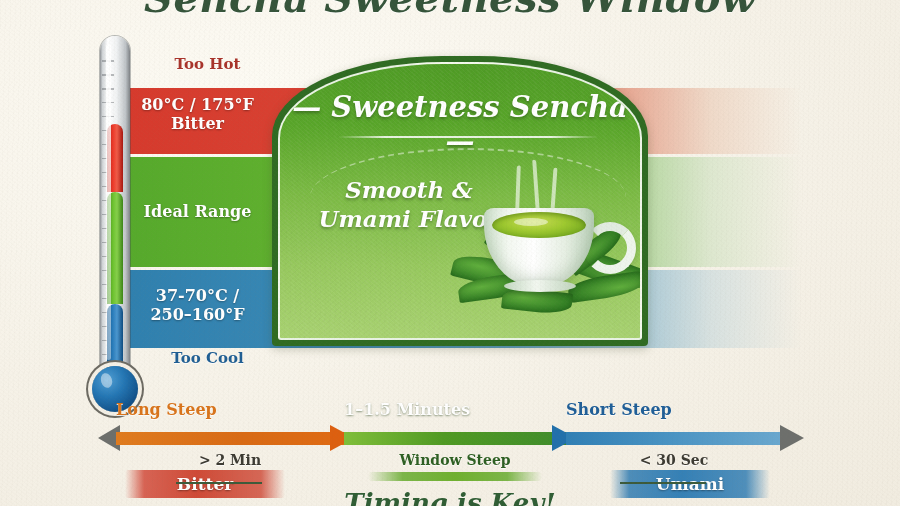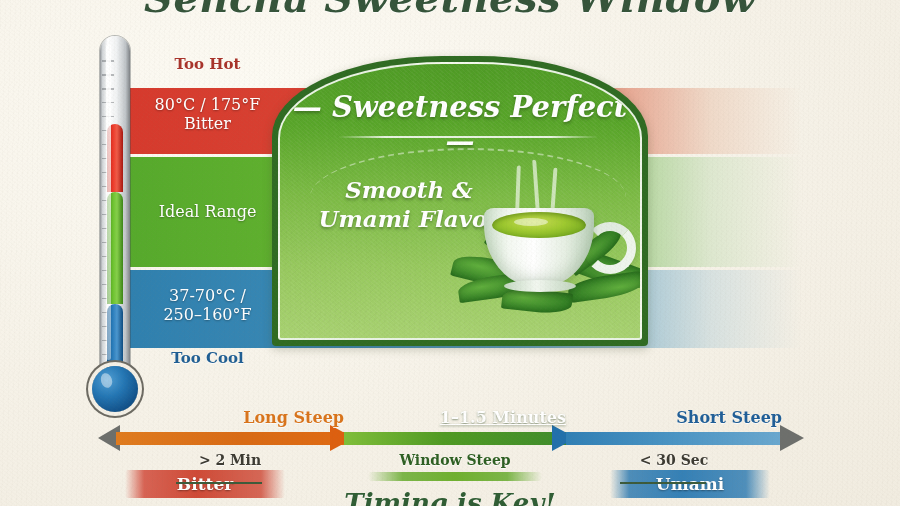--- a/index.html
+++ b/index.html
@@ -40,22 +40,22 @@
     top:157px;height:110px;width:760px;
     background:linear-gradient(to right,#55a92b 0%,#63b32f 30%,#78bf45 52%,
        rgba(138,196,110,.70) 66%, rgba(175,212,160,.35) 78%, rgba(200,225,195,0) 90%);
   }
   .band-cool{
     top:270px;height:78px;width:760px;
     background:linear-gradient(to right,#2e7fae 0%,#3a8ab6 30%,#5c9fc2 52%,
        rgba(118,173,200,.70) 66%, rgba(160,196,212,.35) 78%, rgba(195,215,225,0) 90%);
   }
   .band-lbl{
-    position:absolute;left:150px;width:115px;text-align:center;
-    font-family:"DejaVu Serif",serif;font-weight:400;color:#fff;
+    position:absolute;left:140px;width:115px;text-align:center;
+    font-family:"DejaVu Serif",serif;font-weight:700;color:#fff;
     text-shadow:0 1px 2px rgba(0,0,0,.35);z-index:6;line-height:1.18;
   }
   #hotVal{top:96px;font-size:16px;}
   #hotVal .l2{display:block;}
   #idealVal{top:203px;font-size:16px;text-align:center;}
   #coolVal{top:287px;font-size:16px;}
   .band-outer{
     position:absolute;left:150px;width:115px;text-align:center;
     font-family:"DejaVu Serif",serif;font-weight:700;font-size:15px;z-index:6;
     text-shadow:0 1px 0 rgba(255,255,255,.85);
@@ -171,25 +171,25 @@
   .tl-bar{position:absolute;top:32px;height:13px;}
   .seg-long{left:116px;width:228px;background:linear-gradient(to right,#e07b1e,#d96a14 55%,#e06a12);}
   .seg-perf{left:344px;width:222px;background:linear-gradient(to right,#7fbf3a,#4f9a22 45%,#3f8c2b 100%);}
   .seg-short{left:566px;width:216px;background:linear-gradient(to right,#2f7fb5,#4a94c4 50%,#6aa8cf);}
   .arw{position:absolute;top:25px;width:0;height:0;border-top:13px solid transparent;border-bottom:13px solid transparent;}
   .arw-l{left:98px;border-right:22px solid #6d6f6c;}
   .arw-m1{left:330px;border-left:24px solid #dd5f0f;}
   .arw-m2{left:552px;border-left:24px solid #2170ab;}
   .arw-r{left:780px;border-left:24px solid #6d6f6c;}
   .tl-top{
-    position:absolute;top:8px;text-align:right;
+    position:absolute;top:0;text-align:left;
     font-family:"DejaVu Serif",serif;font-weight:700;font-size:16px;
   }
   #longSteep{left:116px;width:228px;color:#d9741b;text-shadow:0 1px 0 rgba(255,255,255,.8);}
-  #perfMin{left:344px;width:222px;color:#ffffff;text-shadow:0 1px 2px rgba(30,60,20,.5);text-decoration:underline;}
+  #perfMin{left:344px;width:222px;color:#ffffff;text-shadow:0 1px 2px rgba(30,60,20,.5);}
   #shortSteep{left:566px;width:216px;color:#1f5e97;text-shadow:0 1px 0 rgba(255,255,255,.8);}
   .tl-mid{
     position:absolute;top:52px;text-align:center;
     font-family:"DejaVu Serif",serif;font-weight:700;font-size:14px;color:#3c3a32;
     text-shadow:0 1px 0 rgba(255,255,255,.8);
   }
   #longMin{left:116px;width:228px;}
   #perfLbl{left:344px;width:222px;color:#2d5f22;}
   #shortSec{left:566px;width:216px;}
   .swatch{
@@ -243,21 +243,21 @@
     <div class="th-fluid th-green"></div>
     <div class="th-fluid th-blue"></div>
     <div class="th-gloss"></div>
     <div class="th-bulb"></div>
   </div>
 
   <div id="panel">
     <div class="panel-frame"></div>
     <div class="panel-inner">
       <div class="panel-arc"></div>
-      <div class="panel-title">— Sweetness Perfect —</div>
+      <div class="panel-title">— Sweetness Sencha —</div>
       <div class="panel-rule"></div>
       <div class="panel-sub">
         <span>Smooth &amp;</span><br>
         <span>Umami Flavor</span>
       </div>
 
       <div id="cupwrap">
         <div class="leaf lf1"></div>
         <div class="leaf lf2"></div>
         <div class="leaf lf3"></div>

